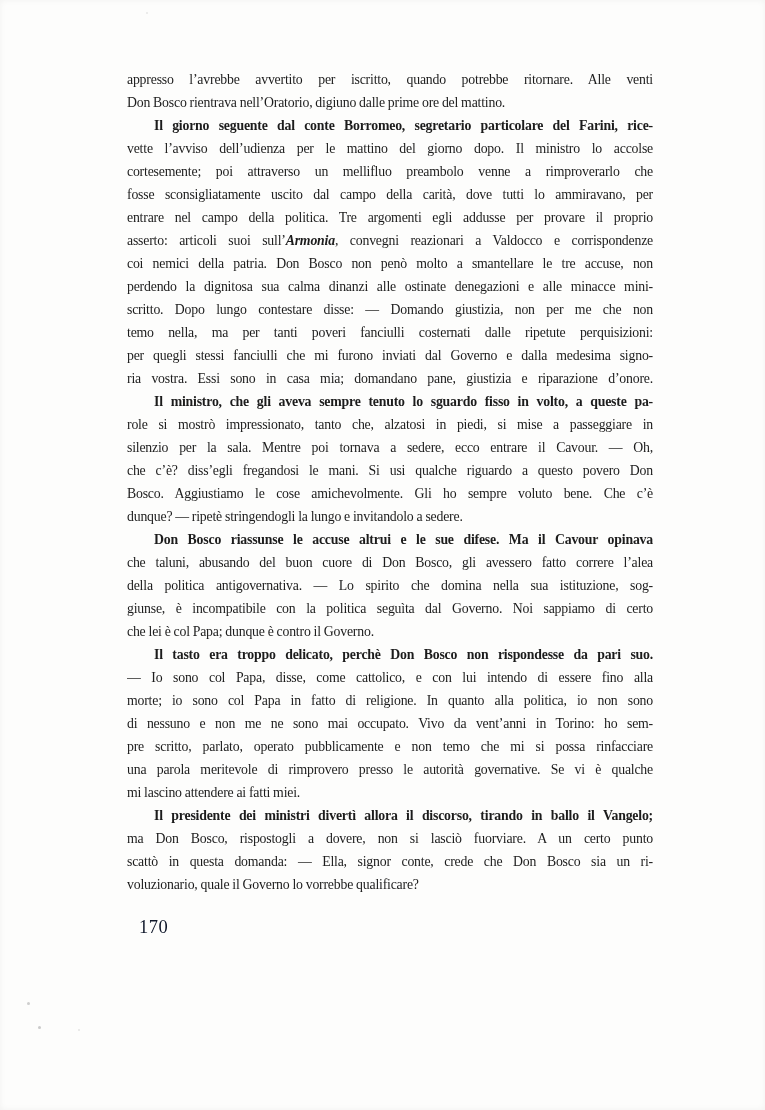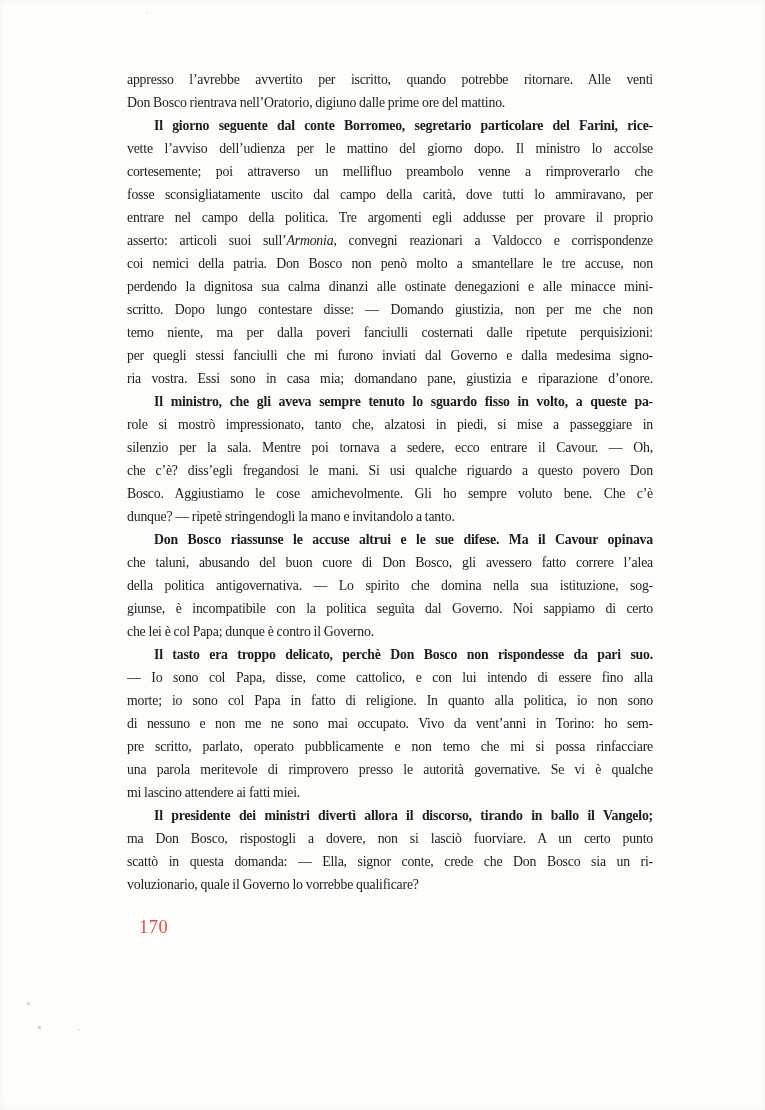--- a/index.html
+++ b/index.html
@@ -37,28 +37,29 @@
   }
   .line.indent {
     text-indent: 27px;
     font-weight: bold;
   }
   .line.last {
     text-align-last: left;
   }
   .italic {
     font-style: italic;
+    font-weight: bold;
   }
   .page-number {
     position: absolute;
     left: 139px;
     top: 917px;
     font-size: 18.5px;
     letter-spacing: 0.5px;
-    color: #ef4444;
+    color: #0f172a;
   }
   .speck {
     position: absolute;
     border-radius: 50%;
     background: #a8a8a8;
   }
   .speck.s1 { left: 27px;  top: 1002px; width: 3px; height: 3px; opacity: 0.55; }
   .speck.s2 { left: 38px;  top: 1026px; width: 3px; height: 3px; opacity: 0.6; }
   .speck.s3 { left: 78px;  top: 1029px; width: 2px; height: 2px; opacity: 0.3; }
   .speck.s4 { left: 146px; top: 12px;   width: 2px; height: 2px; opacity: 0.25; }
@@ -72,29 +73,29 @@
       <div class="line last"><span>Don Bosco rientrava nell’Oratorio, digiuno dalle prime ore del mattino.</span></div>
       <div class="line indent"><span>Il giorno seguente dal conte Borromeo, segretario particolare del Farini, rice-</span></div>
       <div class="line"><span>vette l’avviso dell’udienza per le mattino del giorno dopo. Il ministro lo accolse</span></div>
       <div class="line"><span>cortesemente; poi attraverso un mellifluo preambolo venne a rimproverarlo che</span></div>
       <div class="line"><span>fosse sconsigliatamente uscito dal campo della carità, dove tutti lo ammiravano, per</span></div>
       <div class="line"><span>entrare nel campo della politica. Tre argomenti egli addusse per provare il proprio</span></div>
       <div class="line"><span>asserto: articoli suoi sull’</span><span class="italic">Armonia</span><span>, convegni reazionari a Valdocco e corrispondenze</span></div>
       <div class="line"><span>coi nemici della patria. Don Bosco non penò molto a smantellare le tre accuse, non</span></div>
       <div class="line"><span>perdendo la dignitosa sua calma dinanzi alle ostinate denegazioni e alle minacce mini-</span></div>
       <div class="line"><span>scritto. Dopo lungo contestare disse: — Domando giustizia, non per me che non</span></div>
-      <div class="line"><span>temo niente, ma per dalla poveri fanciulli costernati dalle ripetute perquisizioni:</span></div>
+      <div class="line"><span>temo nella, ma per tanti poveri fanciulli costernati dalle ripetute perquisizioni:</span></div>
       <div class="line"><span>per quegli stessi fanciulli che mi furono inviati dal Governo e dalla medesima signo-</span></div>
       <div class="line"><span>ria vostra. Essi sono in casa mia; domandano pane, giustizia e riparazione d’onore.</span></div>
       <div class="line indent"><span>Il ministro, che gli aveva sempre tenuto lo sguardo fisso in volto, a queste pa-</span></div>
       <div class="line"><span>role si mostrò impressionato, tanto che, alzatosi in piedi, si mise a passeggiare in</span></div>
       <div class="line"><span>silenzio per la sala. Mentre poi tornava a sedere, ecco entrare il Cavour. — Oh,</span></div>
       <div class="line"><span>che c’è? diss’egli fregandosi le mani. Si usi qualche riguardo a questo povero Don</span></div>
       <div class="line"><span>Bosco. Aggiustiamo le cose amichevolmente. Gli ho sempre voluto bene. Che c’è</span></div>
-      <div class="line last"><span>dunque? — ripetè stringendogli la mano e invitandolo a tanto.</span></div>
+      <div class="line last"><span>dunque? — ripetè stringendogli la lungo e invitandolo a sedere.</span></div>
       <div class="line indent"><span>Don Bosco riassunse le accuse altrui e le sue difese. Ma il Cavour opinava</span></div>
       <div class="line"><span>che taluni, abusando del buon cuore di Don Bosco, gli avessero fatto correre l’alea</span></div>
       <div class="line"><span>della politica antigovernativa. — Lo spirito che domina nella sua istituzione, sog-</span></div>
       <div class="line"><span>giunse, è incompatibile con la politica seguìta dal Governo. Noi sappiamo di certo</span></div>
       <div class="line last"><span>che lei è col Papa; dunque è contro il Governo.</span></div>
       <div class="line indent"><span>Il tasto era troppo delicato, perchè Don Bosco non rispondesse da pari suo.</span></div>
       <div class="line"><span>— Io sono col Papa, disse, come cattolico, e con lui intendo di essere fino alla</span></div>
       <div class="line"><span>morte; io sono col Papa in fatto di religione. In quanto alla politica, io non sono</span></div>
       <div class="line"><span>di nessuno e non me ne sono mai occupato. Vivo da vent’anni in Torino: ho sem-</span></div>
       <div class="line"><span>pre scritto, parlato, operato pubblicamente e non temo che mi si possa rinfacciare</span></div>

